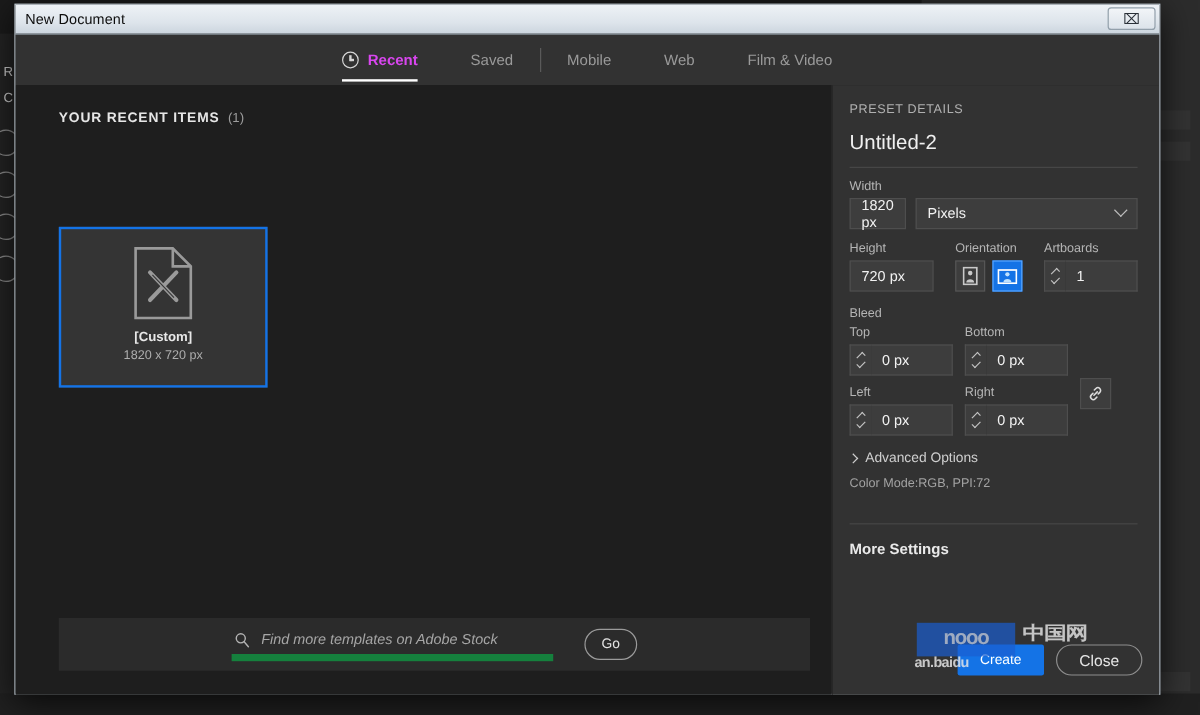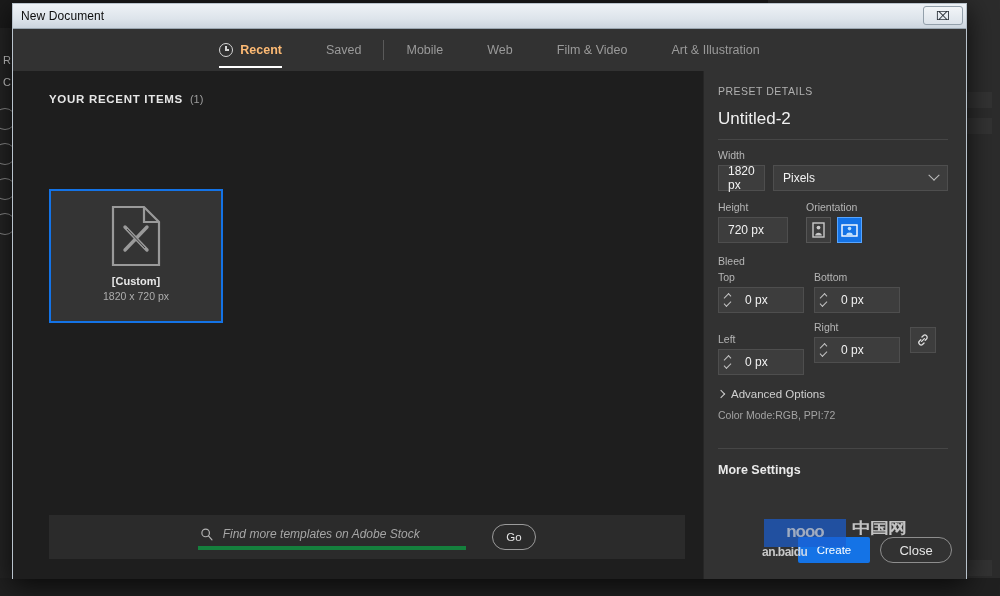--- a/index.html
+++ b/index.html
@@ -68,21 +68,21 @@
   #tabbar {
     height: 42px; background: #323232;
     display: flex; align-items: stretch; justify-content: center;
     position: relative;
   }
   .tab {
     display: flex; align-items: center; gap: 7px;
     padding: 0 22px; color: #9a9a9a; font-size: 12.5px;
     position: relative; cursor: pointer; user-select: none;
   }
-  .tab.active { color: #fdba74; font-weight: bold; }
+  .tab.active { color: #d946ef; font-weight: bold; }
   .tab.active .underline {
     position: absolute; left: 22px; right: 22px; bottom: 3px;
     height: 2.5px; background: #fff;
   }
   .clock-icon {
     width: 14px; height: 14px; border: 1.4px solid #d6d6d6;
     border-radius: 50%; position: relative; display: inline-block;
   }
   .clock-icon::before, .clock-icon::after {
     content: ""; position: absolute; background: #d6d6d6;
@@ -124,21 +124,21 @@
   }
   #card-dims { margin-top: 3px; font-size: 10.5px; color: #adadad; }
 
   #stock-bar {
     position: absolute; left: 36px; right: 18px; bottom: 20px;
     height: 44px; background: #2b2b2b;
     display: flex; align-items: center; justify-content: center; gap: 26px;
   }
   #stock-field {
     display: flex; align-items: center; gap: 9px;
-    border-bottom: 4px solid #15803d; padding: 2px 2px 4px 2px;
+    border-bottom: 6px solid #15803d; padding: 2px 2px 4px 2px;
     width: 268px;
   }
   #stock-input {
     background: transparent; border: none; outline: none;
     color: #a6a6a6; font-size: 12px; font-style: italic;
     font-family: "Liberation Sans", sans-serif; width: 100%;
   }
   #stock-input::placeholder { color: #a6a6a6; font-style: italic; }
   #go-btn {
     width: 44px; height: 26px; border: 1px solid #9b9b9b;
@@ -288,23 +288,20 @@
     </div>
     <div class="tab-sep"></div>
     <div class="tab">
       <span>Mobile</span>
     </div>
     <div class="tab">
       <span>Web</span>
     </div>
     <div class="tab">
       <span>Film &amp; Video</span>
-    </div>
-    <div class="tab">
-      <span>Art &amp; Illustration</span>
     </div>
   </div>
 
   <div id="body">
 
     <div id="left">
 
       <div id="recent-head">
         <span id="recent-title">YOUR RECENT ITEMS</span>
         <span id="recent-count">(1)</span>
@@ -364,20 +361,30 @@
                 <path d="M3.2 13.4 C3.2 9.9 9.8 9.9 9.8 13.4 Z" fill="#c9c9c9"></path>
               </svg>
             </div>
             <div class="orient-btn sel">
               <svg width="17" height="13" viewBox="0 0 17 13">
                 <rect x="1" y="1" width="15" height="11" fill="none" stroke="#ffffff" stroke-width="1.4"></rect>
                 <circle cx="8.5" cy="4.6" r="1.8" fill="#bde1ff"></circle>
                 <path d="M5.2 11 C5.2 7.7 11.8 7.7 11.8 11 Z" fill="#bde1ff"></path>
               </svg>
             </div>
+          </div>
+        </div>
+        <div>
+          <div class="fld-label">Artboards</div>
+          <div class="bleed-field" style="width:78px;">
+            <div class="stepper">
+                <i class="up"></i>
+                <i></i>
+              </div>
+            <div class="input">1</div>
           </div>
         </div>
       </div>
 
       <div class="fld-label" style="margin-top:12px;">Bleed</div>
       <div class="row" style="gap:10px; align-items:flex-end;">
         <div>
           <div class="row" style="gap:10px;">
             <div style="width:86px;">
               <div class="fld-label">Top</div>
@@ -394,21 +401,21 @@
               <div class="bleed-field">
                 <div class="stepper">
                     <i class="up"></i>
                     <i></i>
                   </div>
                 <div class="input">0 px</div>
               </div>
             </div>
           </div>
           <div class="row" style="gap:10px; margin-top:8px;">
-            <div style="width:86px;margin-top:12px;">
+            <div style="width:86px;">
               <div class="fld-label">Left</div>
               <div class="bleed-field">
                 <div class="stepper">
                     <i class="up"></i>
                     <i></i>
                   </div>
                 <div class="input">0 px</div>
               </div>
             </div>
             <div style="width:86px;">

